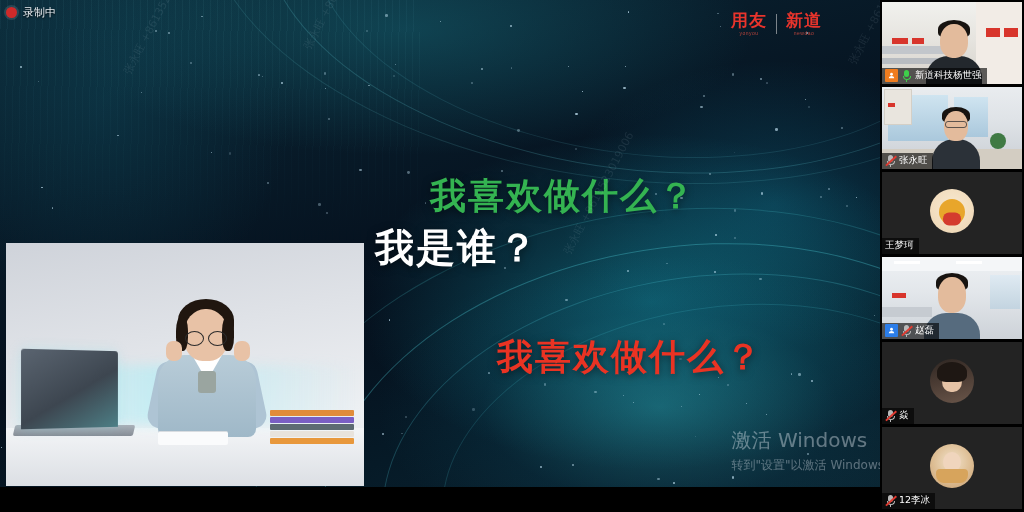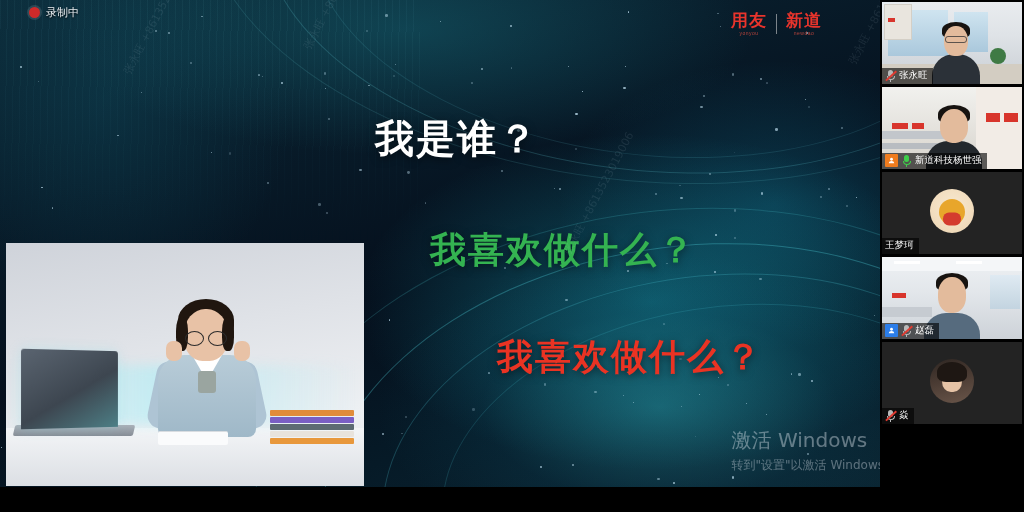--- a/index.html
+++ b/index.html
@@ -117,21 +117,21 @@
   }
 
   
   .wm {
     position:absolute; color:rgba(200,215,225,0.10); font-size:11px; white-space:nowrap;
     transform:rotate(-62deg); transform-origin:left top; pointer-events:none; user-select:none;
     font-family:"DejaVu Sans","Liberation Sans",sans-serif;
   }
 
   
-  .rec { position:absolute; left:6px; top:5px; display:flex; align-items:center; gap:6px;margin-left:23px; }
+  .rec { position:absolute; left:6px; top:5px; display:flex; align-items:center; gap:6px; }
   .rec-dot { width:11px; height:11px; border-radius:50%; background:#cf2a2a; box-shadow:0 0 0 2px rgba(255,255,255,.12); }
   .rec-text { font-size:11px; color:#e9eef2; font-family:"DejaVu Sans","Liberation Sans",sans-serif; text-shadow:0 1px 2px #000; }
 
   
   .sidebar { position:absolute; right:0; top:0; width:144px; height:512px; background:#000; padding:2px; }
   .tile { position:relative; width:140px; height:82px; margin-bottom:3px; background:#1d1d1d; overflow:hidden; }
   .tile.active { outline:2px solid #1f9d4d; outline-offset:-2px; }
 
   .bg-office {
     position:absolute; inset:0;
@@ -381,22 +381,22 @@
         </div>
         <div class="logo-sep"></div>
         <div class="logo-word">
           <span class="logo-cn">新道</span>
           <span class="logo-en">newdao</span>
         </div>
       </div>
 
 
       <div class="q-wrap">
+        <div class="q q2">我喜欢做什么？</div>
         <div class="q q1">我是谁？</div>
-        <div class="q q2">我喜欢做什么？</div>
         <div class="q q3">我喜欢做什么？</div>
       </div>
 
       <div class="photo">
         <div class="ph-desk"></div>
         <div class="ph-glow"></div>
         <div class="ph-laptop-base"></div>
         <div class="ph-laptop-screen"></div>
         <div class="ph-arm-l"></div>
         <div class="ph-arm-r"></div>
@@ -432,42 +432,20 @@
     </div>
   </div>
 
   <div class="winact">
     <div class="l1">激活 Windows</div>
     <div class="l2">转到"设置"以激活 Windows。</div>
   </div>
 
   <div class="sidebar">
 
-    <div class="tile">
-      <div class="bg-office"></div>
-      <div class="win" style="left:6px;top:8px;width:60px;height:46px;"></div>
-      <div class="win" style="left:72px;top:10px;width:34px;height:40px;"></div>
-      <div class="shelf" style="left:2px;top:2px;width:28px;height:36px;"></div>
-      <div class="redboard" style="left:6px;top:16px;width:7px;height:4px;"></div>
-      <div class="plant" style="right:16px;top:46px;width:16px;height:16px;"></div>
-      <div class="desk-row" style="left:0;bottom:0;width:100%;height:20px;background:#d3cdc2;"></div>
-      <div class="torso" style="left:50px;top:52px;width:48px;height:34px;background:#2b3138;"></div>
-      <div class="hair" style="left:60px;top:20px;width:28px;height:16px;"></div>
-      <div class="head" style="left:62px;top:24px;width:24px;height:30px;"></div>
-      <div style="position:absolute;left:63px;top:34px;width:22px;height:7px;border:1.2px solid #3a3a3a;border-radius:3px;opacity:.8;"></div>
-      <div class="namebar">
-        <span class="mic muted">
-            <span class="cap"></span>
-            <span class="arc"></span>
-            <span class="stem"></span>
-          </span>
-        <span class="nb-name">张永旺</span>
-      </div>
-    </div>
-
     <div class="tile active">
       <div class="bg-office2"></div>
       <div class="desk-row" style="left:0;top:44px;width:62px;height:8px;background:#c2c6cb;"></div>
       <div class="desk-row" style="left:0;top:56px;width:62px;height:6px;background:#b8bcc1;"></div>
       <div class="redboard" style="left:10px;top:36px;width:16px;height:6px;"></div>
       <div class="redboard" style="left:30px;top:36px;width:12px;height:6px;"></div>
       <div style="position:absolute;right:0;top:0;width:46px;height:82px;background:#f2ece6;"></div>
       <div class="redboard" style="right:22px;top:26px;width:14px;height:9px;"></div>
       <div class="redboard" style="right:4px;top:26px;width:14px;height:9px;"></div>
       <div class="torso" style="left:44px;top:54px;width:56px;height:30px;background:#23282d;"></div>
@@ -483,20 +461,42 @@
         <span class="mic">
             <span class="cap"></span>
             <span class="arc"></span>
             <span class="stem"></span>
           </span>
         <span class="nb-name">新道科技杨世强</span>
       </div>
     </div>
 
     <div class="tile">
+      <div class="bg-office"></div>
+      <div class="win" style="left:6px;top:8px;width:60px;height:46px;"></div>
+      <div class="win" style="left:72px;top:10px;width:34px;height:40px;"></div>
+      <div class="shelf" style="left:2px;top:2px;width:28px;height:36px;"></div>
+      <div class="redboard" style="left:6px;top:16px;width:7px;height:4px;"></div>
+      <div class="plant" style="right:16px;top:46px;width:16px;height:16px;"></div>
+      <div class="desk-row" style="left:0;bottom:0;width:100%;height:20px;background:#d3cdc2;"></div>
+      <div class="torso" style="left:50px;top:52px;width:48px;height:34px;background:#2b3138;"></div>
+      <div class="hair" style="left:60px;top:20px;width:28px;height:16px;"></div>
+      <div class="head" style="left:62px;top:24px;width:24px;height:30px;"></div>
+      <div style="position:absolute;left:63px;top:34px;width:22px;height:7px;border:1.2px solid #3a3a3a;border-radius:3px;opacity:.8;"></div>
+      <div class="namebar">
+        <span class="mic muted">
+            <span class="cap"></span>
+            <span class="arc"></span>
+            <span class="stem"></span>
+          </span>
+        <span class="nb-name">张永旺</span>
+      </div>
+    </div>
+
+    <div class="tile">
       <div class="bg-dark"></div>
       <div class="avatar-circ av-pooh"></div>
       <div class="namebar">
         <span class="nb-name">王梦珂</span>
       </div>
     </div>
 
     <div class="tile">
       <div class="bg-office3"></div>
       <div style="position:absolute;left:0;top:0;width:100%;height:14px;background:#f4f6f8;"></div>
@@ -530,17 +530,29 @@
       <div class="namebar">
         <span class="mic muted">
             <span class="cap"></span>
             <span class="arc"></span>
             <span class="stem"></span>
           </span>
         <span class="nb-name">焱</span>
       </div>
     </div>
 
+    <div class="tile">
+      <div class="bg-dark"></div>
+      <div class="avatar-circ av-baby"></div>
+      <div class="namebar">
+        <span class="mic muted">
+            <span class="cap"></span>
+            <span class="arc"></span>
+            <span class="stem"></span>
+          </span>
+        <span class="nb-name">12李冰</span>
+      </div>
+    </div>
 
   </div>
 
 
 </div>
 
 </body></html>

